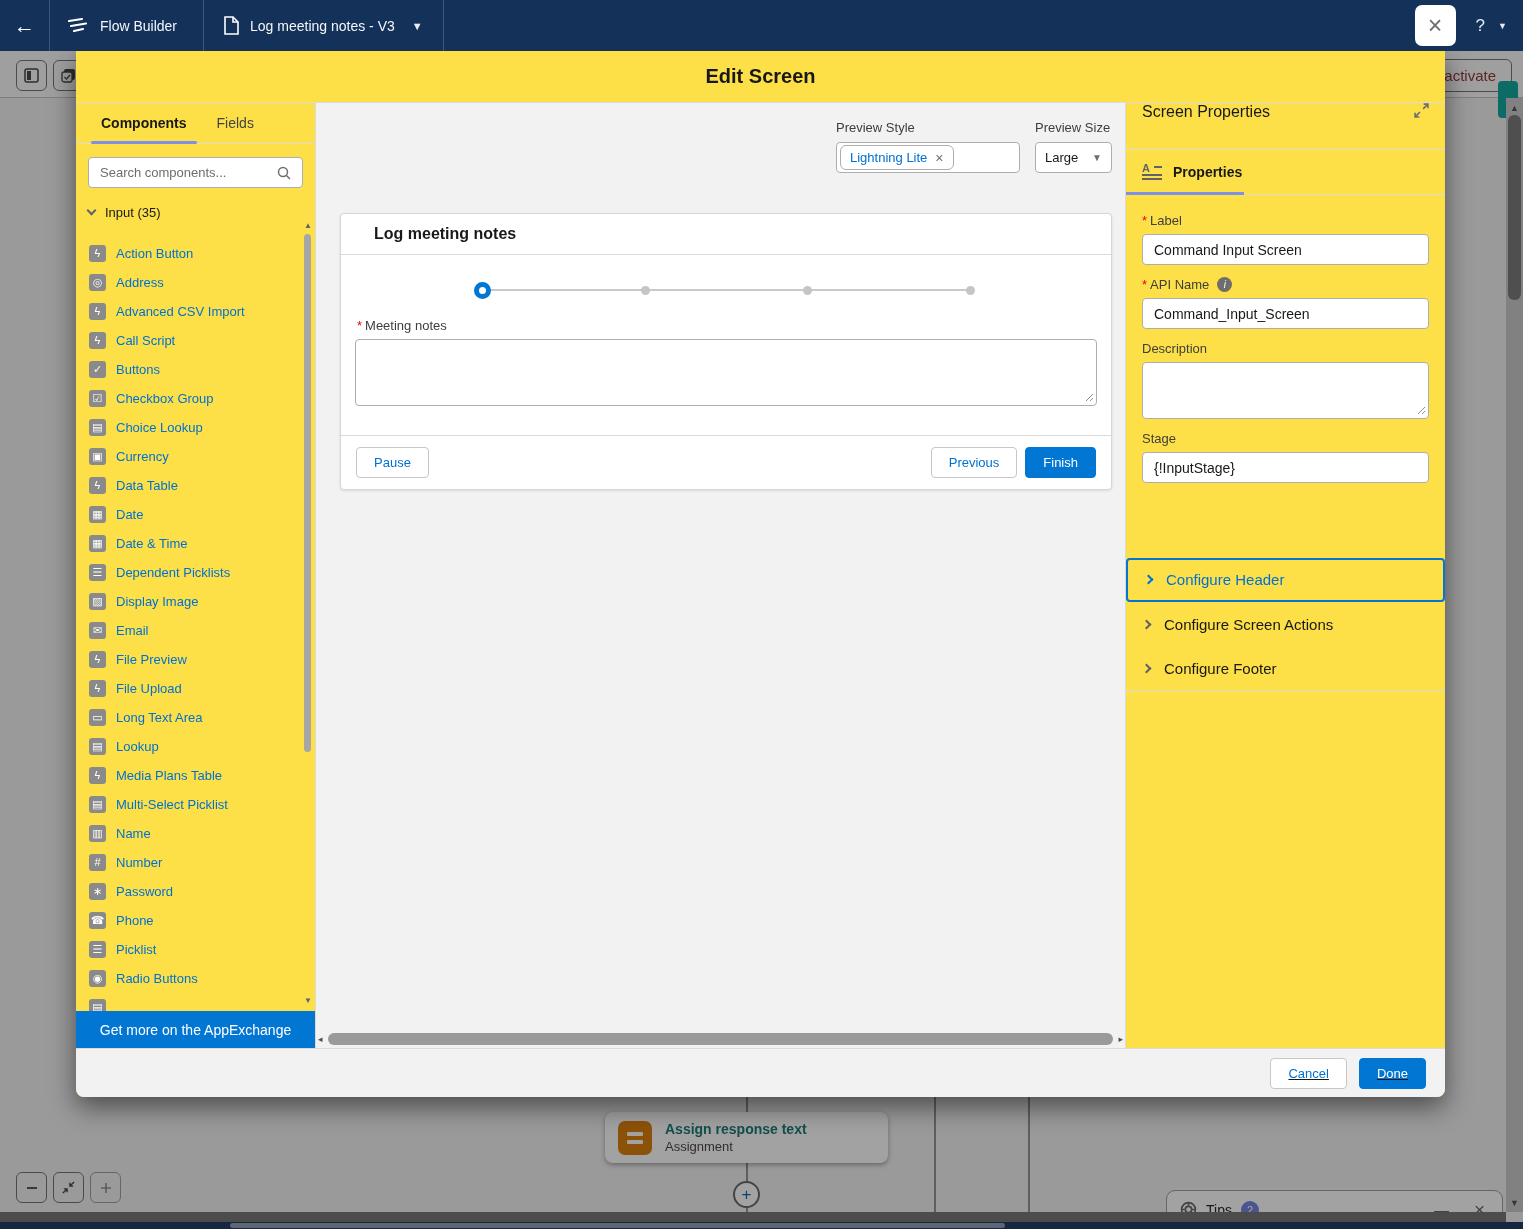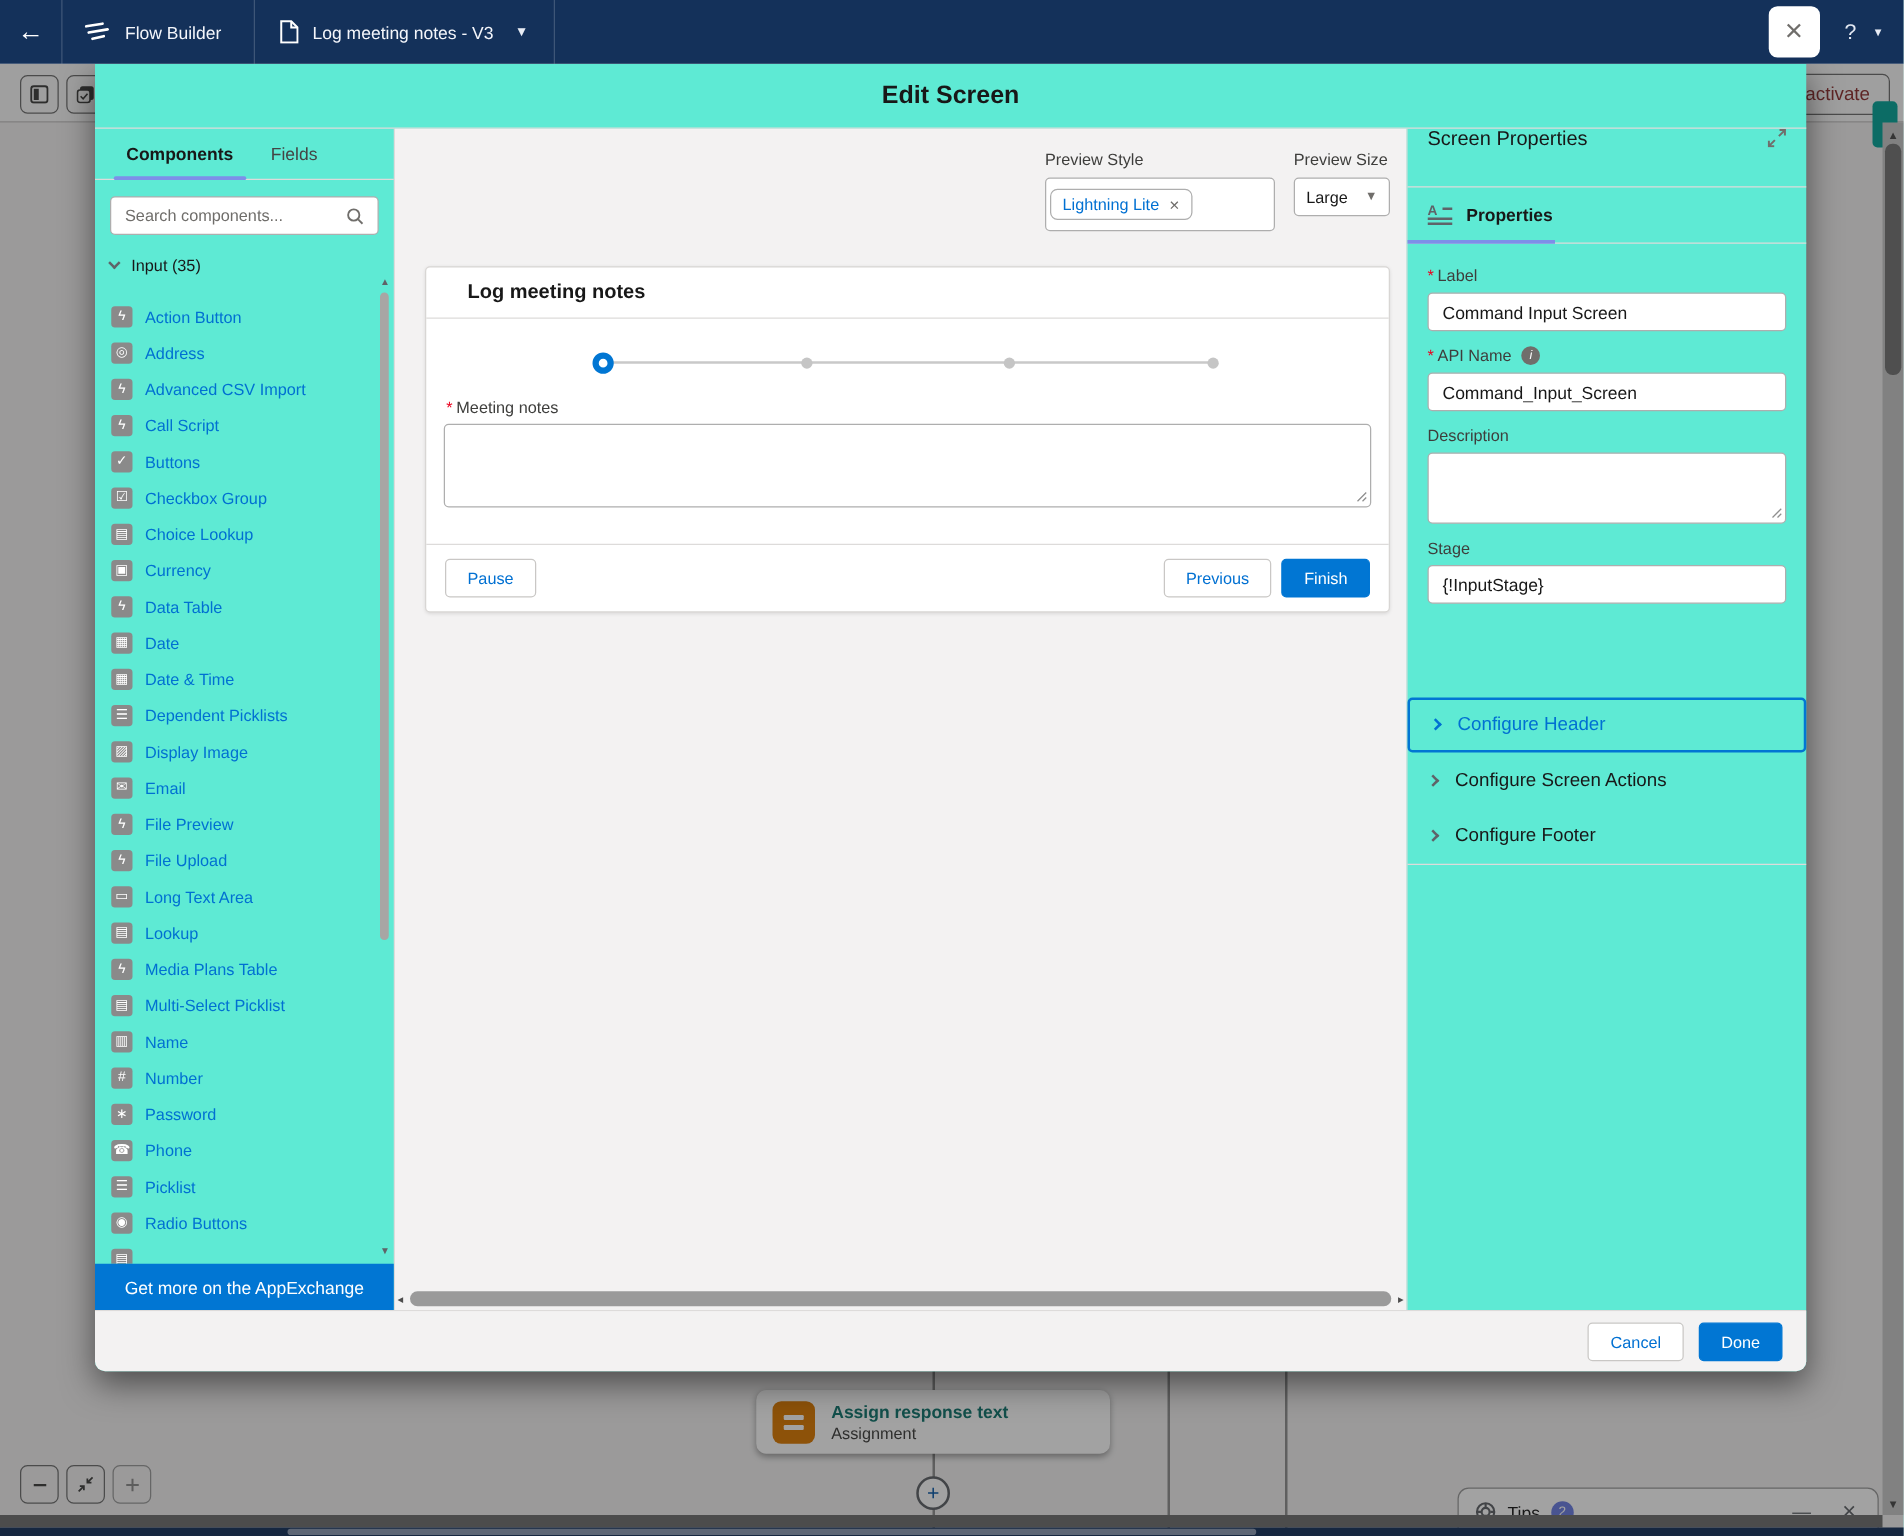--- a/index.html
+++ b/index.html
@@ -39,25 +39,25 @@
   .vscroll { position:absolute; top:47px; right:0; width:17px; bottom:17px; background:#c9c9c9; }
   .vscroll .arr { position:absolute; left:0; width:17px; text-align:center; font-size:9px; color:#4a4a4a; }
   .vscroll .thumb { position:absolute; top:17px; left:2px; width:13px; height:185px; background:#767676; border-radius:6px; }
   .hscroll-strip { position:absolute; left:0; right:17px; top:1161px; height:10px; background:#707070; }
   .bottom-bar { position:absolute; left:0; right:0; top:1171px; height:7px; background:#16325c; }
   .bottom-thumb { position:absolute; left:230px; top:1172px; width:775px; height:5px; background:#8d9cb5; border-radius:3px; }
 
   .dim { position:absolute; inset:51px 0 0 0; background:rgba(22,22,22,.40); z-index:10; }
 
   
-  .modal { position:absolute; left:76px; top:51px; width:1369px; height:1046px; background:#5eead4; z-index:20; display:flex; flex-direction:column; border-radius:0 0 8px 8px; box-shadow:0 10px 26px rgba(0,0,0,.5); }
+  .modal { position:absolute; left:76px; top:51px; width:1369px; height:1046px; background:#fde047; z-index:20; display:flex; flex-direction:column; border-radius:0 0 8px 8px; box-shadow:0 10px 26px rgba(0,0,0,.5); }
   .modal-header { height:52px; flex:none; display:flex; align-items:center; justify-content:center; border-bottom:1px solid #dddbda; }
   .modal-title { font-size:20px; color:#181818; }
   .modal-body { flex:1; display:flex; min-height:0; }
-  .modal-footer { height:49px; flex:none; background:#f3f2f2; border-top:1px solid #dddbda; border-radius:0 0 8px 8px; display:flex; align-items:center; justify-content:flex-end; gap:12px; padding:0 19px; }
+  .modal-footer { height:49px; flex:none; background:#f3f2f2; border-top:1px solid #dddbda; border-radius:0 0 8px 8px; display:flex; align-items:center; justify-content:flex-end; gap:12px; padding:0 19px;text-decoration:underline; }
 
   .btn-neutral { height:31px; padding:0 17px; border:1px solid #c9c7c5; border-radius:4px; background:#fff; color:#0070d2; font-size:13px; display:inline-flex; align-items:center; cursor:pointer; }
   .btn-brand { height:31px; padding:0 17px; border:1px solid #0176d3; border-radius:4px; background:#0176d3; color:#fff; font-size:13px; display:inline-flex; align-items:center; cursor:pointer; }
 
   
   .left-panel { width:240px; flex:none; display:flex; flex-direction:column; border-right:1px solid #dddbda; position:relative; }
   .lp-tabs { height:41px; flex:none; display:flex; gap:30px; padding:0 25px; border-bottom:1px solid #dddbda; }
   .lp-tab { display:flex; align-items:center; font-size:14px; color:#444; position:relative; cursor:pointer; }
   .lp-tab.active { font-weight:700; color:#181818; }
   .lp-tab.active::after { content:""; position:absolute; left:-10px; right:-10px; bottom:-1px; height:3px; background:#7d8fe8; border-radius:2px; }
@@ -76,21 +76,21 @@
   .lp-label { font-size:13px; color:#0070d2; white-space:nowrap; }
   .lp-scroll { position:absolute; right:1px; top:118px; bottom:41px; width:12px; }
   .lp-scroll .arr { position:absolute; left:0; width:12px; text-align:center; font-size:8px; color:#5f6368; }
   .lp-scroll .thumb { position:absolute; top:13px; left:2px; width:7px; height:518px; background:#a8a6a4; border-radius:4px; }
   .lp-banner { height:37px; flex:none; background:#0176d3; color:#fff; font-size:14px; display:flex; align-items:center; justify-content:center; cursor:pointer; }
 
   
   .center-panel { flex:1; background:#f3f2f2; position:relative; min-width:0; }
   .pv-label { font-size:13px; color:#3e3e3c; margin-bottom:7px; }
   .pv-style { position:absolute; left:520px; top:17px; }
-  .pv-style-box { width:184px; height:43px; background:#fff; border:1px solid #aeaeae; border-radius:4px; display:flex; align-items:center; padding:2px 3px; }
+  .pv-style-box { width:184px; height:31px; background:#fff; border:1px solid #aeaeae; border-radius:4px; display:flex; align-items:center; padding:2px 3px; }
   .pv-pill { height:25px; border:1px solid #aeaeae; border-radius:6px; display:flex; align-items:center; gap:8px; padding:0 9px; font-size:13px; color:#0070d2; background:#fff; }
   .pv-pill .x { color:#706e6b; font-size:14px; cursor:pointer; }
   .pv-size { position:absolute; left:719px; top:17px; }
   .pv-size-box { width:77px; height:31px; background:#fff; border:1px solid #aeaeae; border-radius:4px; display:flex; align-items:center; justify-content:space-between; padding:0 9px; font-size:13px; color:#181818; cursor:pointer; }
   .pv-size-box .caret { font-size:10px; color:#706e6b; }
 
   .preview-card { position:absolute; left:24px; top:110px; width:772px; background:#fff; border:1px solid #d8d6d4; border-radius:4px; box-shadow:0 1px 3px rgba(0,0,0,.1); }
   .card-header { height:41px; display:flex; align-items:center; padding:0 33px; border-bottom:1px solid #dddbda; }
   .card-title { font-size:16px; font-weight:700; color:#181818; }
   .progress-row { position:relative; margin:26px 16px 0; height:18px; }

